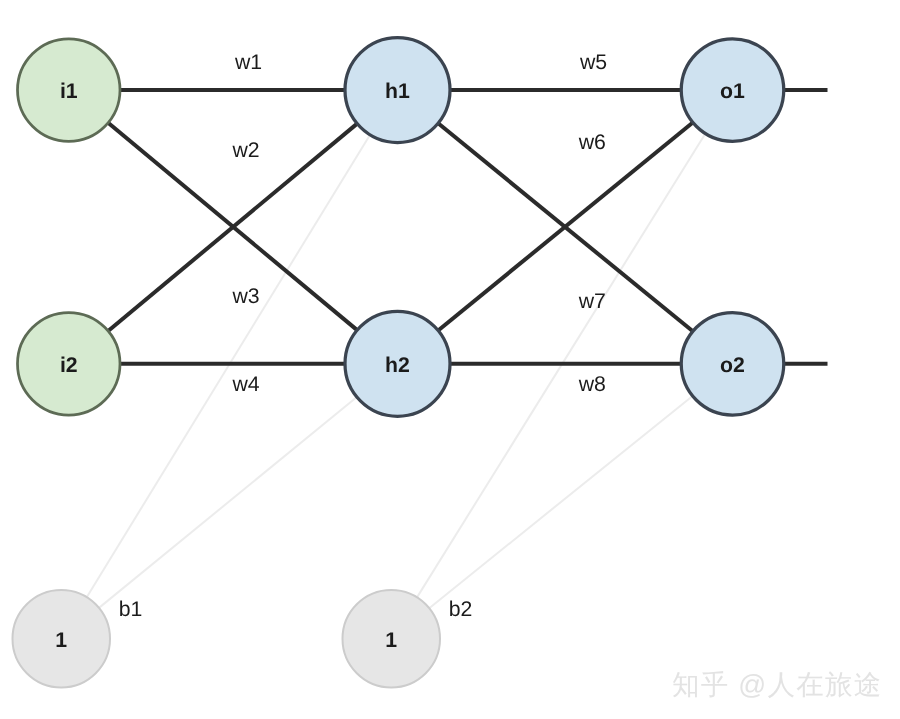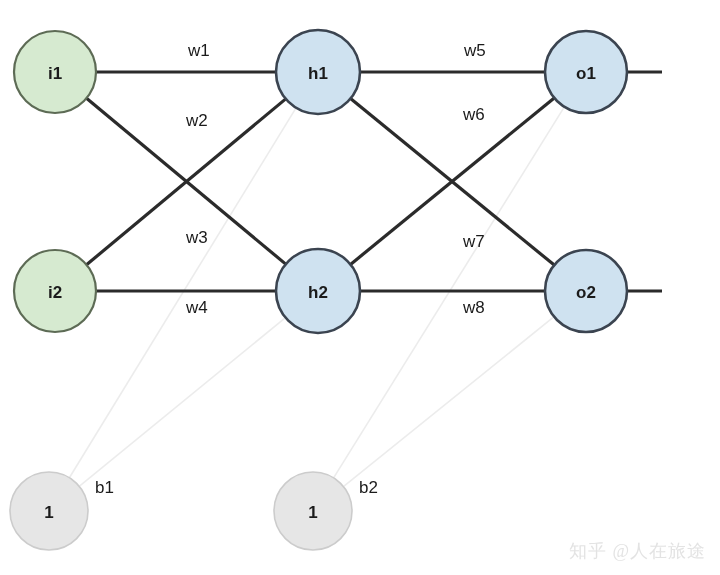--- a/index.html
+++ b/index.html
@@ -37,22 +37,22 @@
     font-weight: normal;
     font-size: 17px;
     fill: #1b1b1b;
     text-anchor: start;
     dominant-baseline: central;
   }
   .watermark {
     position: absolute;
     right: 14px;
     bottom: 12px;
-    font-family: Liberation Serif, serif;
-    font-size: 18px;
+    font-family: Liberation Sans, sans-serif;
+    font-size: 22px;
     letter-spacing: 1px;
     color: #e3e3e3;
     white-space: nowrap;
     user-select: none;
   }
 </style>
 </head>
 <body>
 
 <div id="canvas">

